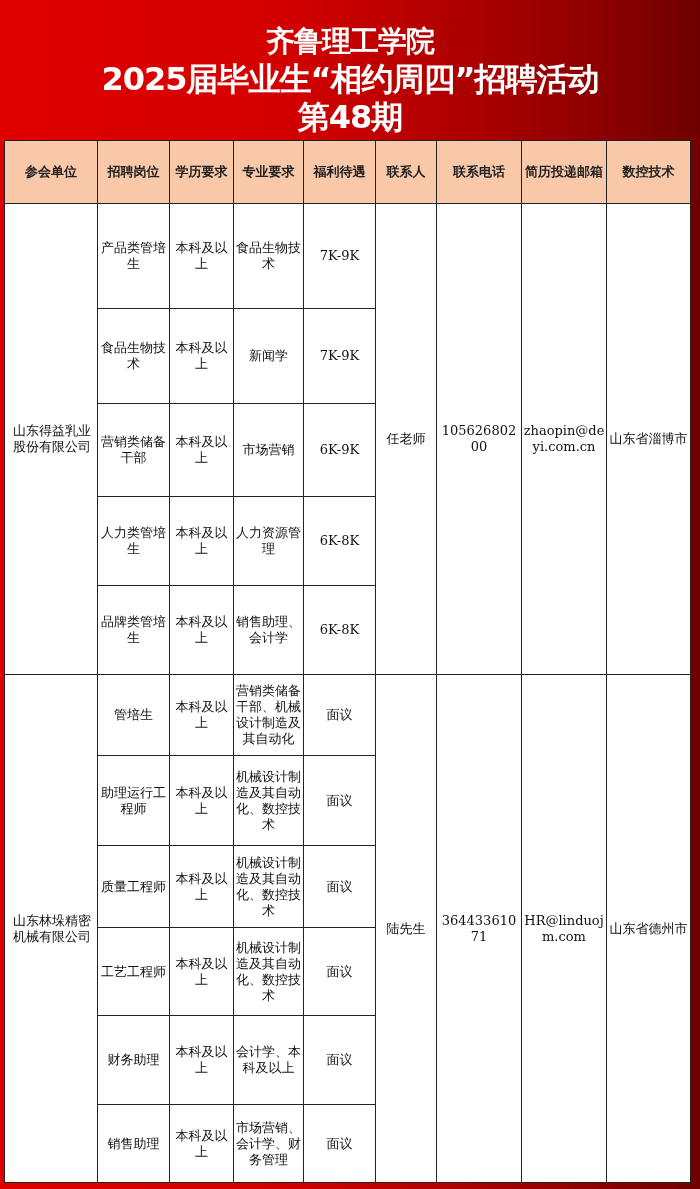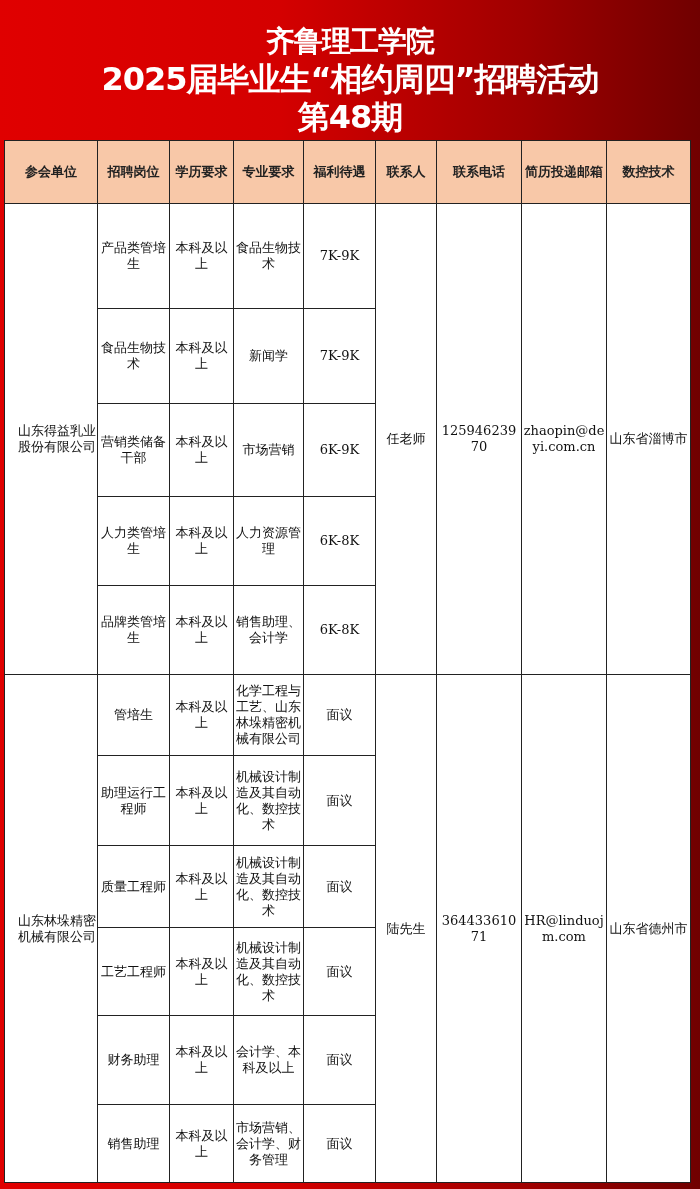--- a/index.html
+++ b/index.html
@@ -24,21 +24,21 @@
   }
   td, th {
     border: 1.5px solid #222;
     text-align: center; vertical-align: middle;
     font-size: 13px; line-height: 16px; color: #111;
     padding: 0 1px; word-break: break-all;
   }
   th {
     background: #f8c8a8; font-weight: bold; height: 63px; font-size: 13px; color: #222;
   }
-  td.company { text-align: right; padding-left: 3px; vertical-align: middle; }
+  td.company { text-align: center; padding-left: 3px; vertical-align: middle; }
 </style>
 </head>
 <body>
 
 <div class="title-wrap">
   <div class="title-line l1">齐鲁理工学院</div>
   <div class="title-line">2025届毕业生“相约周四”招聘活动</div>
   <div class="title-line">第48期</div>
 </div>
 
@@ -69,21 +69,21 @@
   </thead>
   <tbody>
 
     <tr style="height:105px">
       <td rowspan="5" class="company">山东得益乳业股份有限公司</td>
       <td>产品类管培生</td>
       <td>本科及以上</td>
       <td>食品生物技术</td>
       <td>7K-9K</td>
       <td rowspan="5">任老师</td>
-      <td rowspan="5">12594623970</td>
+      <td rowspan="5">10562680200</td>
       <td rowspan="5">zhaopin@deyi.com.cn</td>
       <td rowspan="5">山东省淄博市</td>
     </tr>
     <tr style="height:95px">
       <td>食品生物技术</td>
       <td>本科及以上</td>
       <td>新闻学</td>
       <td>7K-9K</td>
     </tr>
     <tr style="height:93px">
@@ -102,21 +102,21 @@
       <td>品牌类管培生</td>
       <td>本科及以上</td>
       <td>销售助理、会计学</td>
       <td>6K-8K</td>
     </tr>
 
     <tr style="height:81px">
       <td rowspan="6" class="company">山东林垛精密机械有限公司</td>
       <td>管培生</td>
       <td>本科及以上</td>
-      <td>化学工程与工艺、山东林垛精密机械有限公司</td>
+      <td>营销类储备干部、机械设计制造及其自动化</td>
       <td>面议</td>
       <td rowspan="6">陆先生</td>
       <td rowspan="6">36443361071</td>
       <td rowspan="6">HR@linduojm.com</td>
       <td rowspan="6">山东省德州市</td>
     </tr>
     <tr style="height:90px">
       <td>助理运行工程师</td>
       <td>本科及以上</td>
       <td>机械设计制造及其自动化、数控技术</td>

